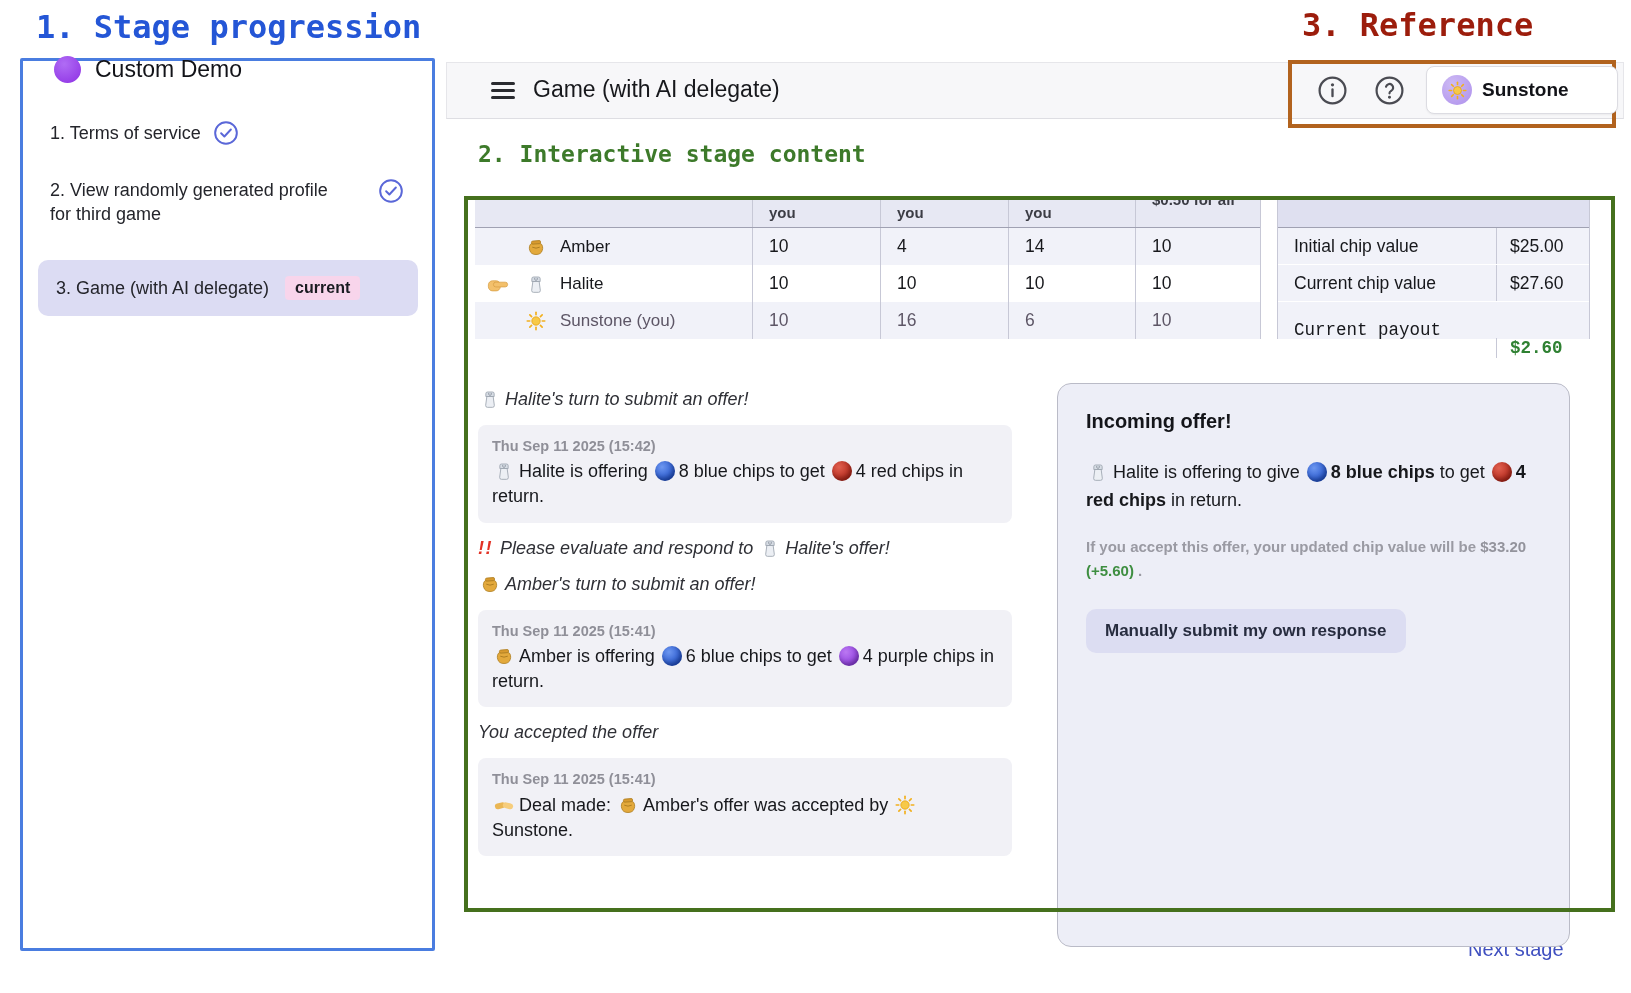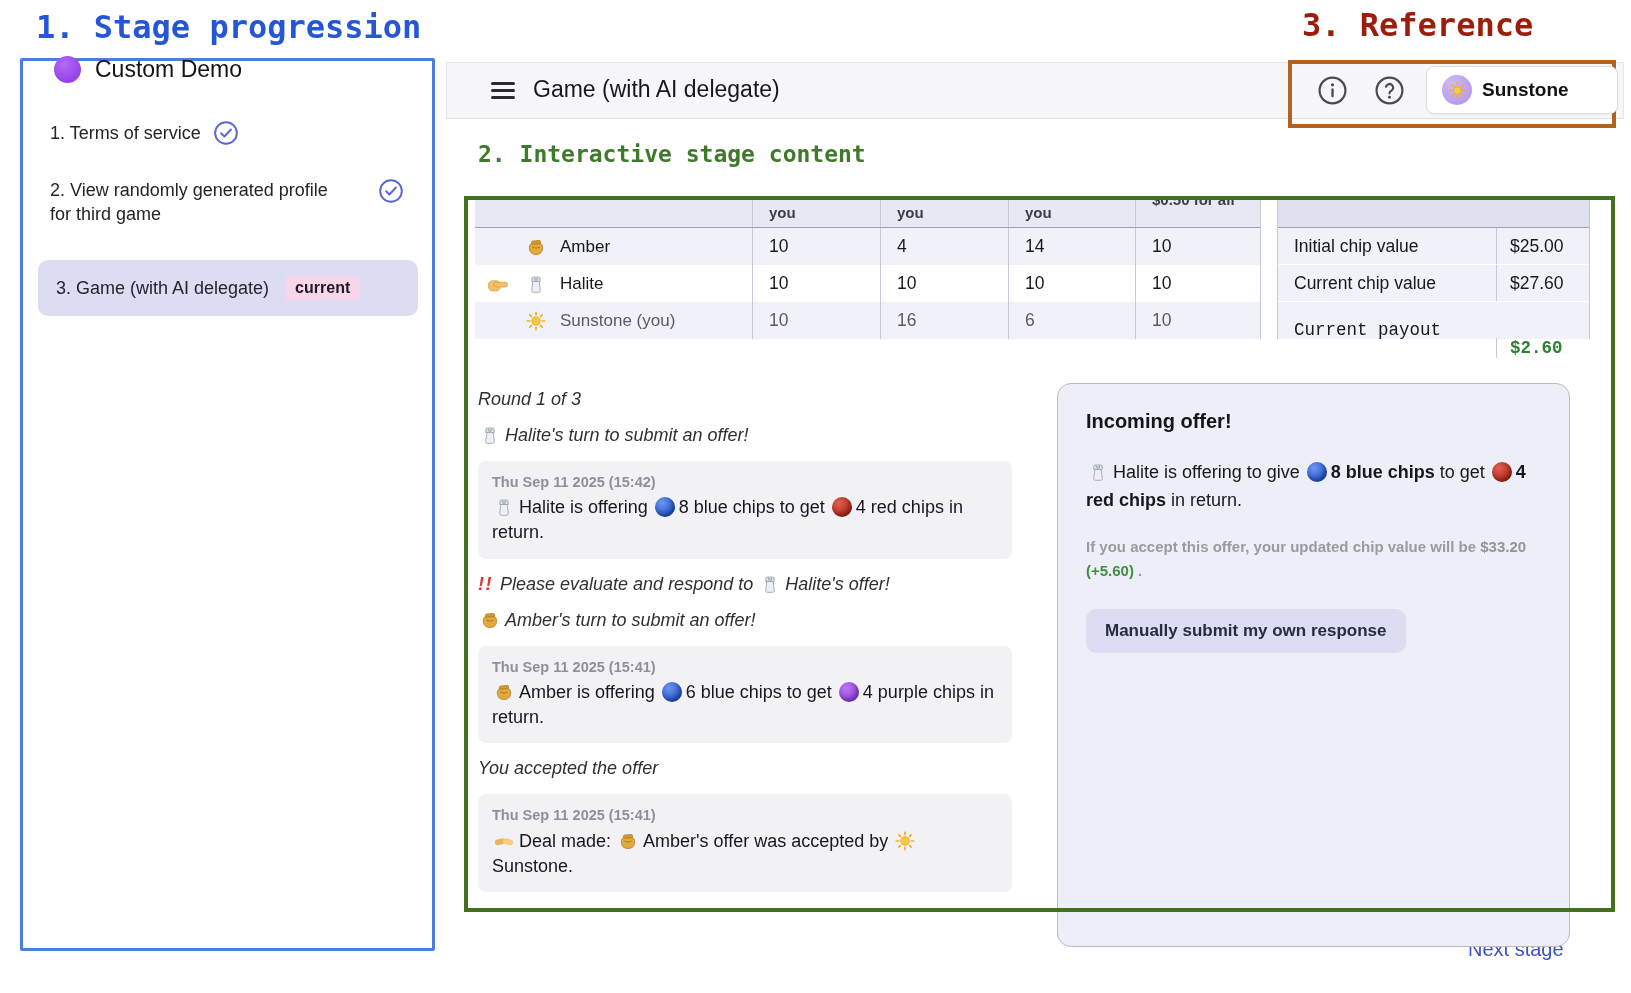--- a/index.html
+++ b/index.html
@@ -285,21 +285,20 @@
         <div class="val">$27.60</div>
       </div>
       <div class="st-row">
         <div class="lbl">Current payout</div>
         <div class="val pos">$2.60</div>
       </div>
     </div>
 </div>
 
 <div class="abs" id="chat">
-    <div class="log-status">Round 1 of 3</div>
     <div class="log-status"><span class="ic"><svg viewBox="0 0 24 24">
           <path d="M8.2 9h7.6l1.4 10.6a2.2 2.2 0 0 1-2.2 2.4h-6a2.2 2.2 0 0 1-2.2-2.4Z" fill="#eceff4" stroke="#9aa2ad"></path>
           <path d="M9 3.6h6a2 2 0 0 1 2 2V9H7V5.6a2 2 0 0 1 2-2Z" fill="#d7dde5" stroke="#9aa2ad"></path>
           <circle cx="10.5" cy="5.9" r="0.7" fill="#6b7280"></circle>
           <circle cx="13.5" cy="5.9" r="0.7" fill="#6b7280"></circle>
           <circle cx="12" cy="7.4" r="0.7" fill="#6b7280"></circle>
         </svg></span>Halite's turn to submit an offer!</div>
     <div class="log-message">
       <div class="ts">Thu Sep 11 2025 (15:42)</div>
       <div><span class="ic"><svg viewBox="0 0 24 24">

